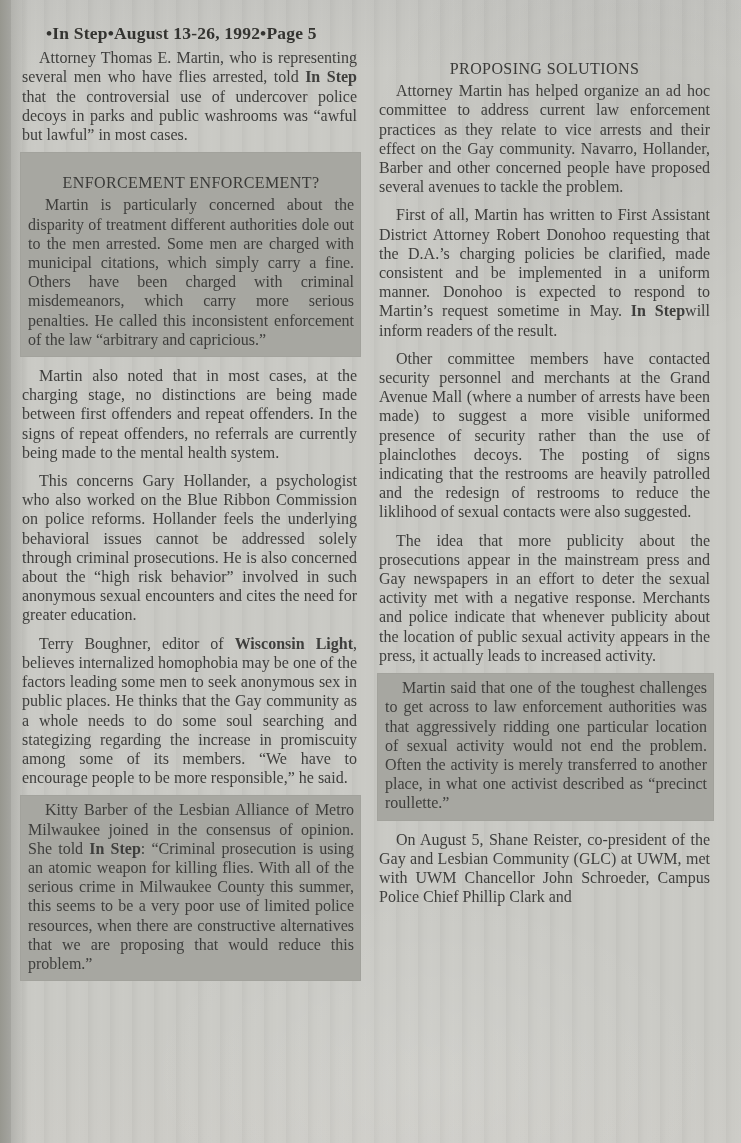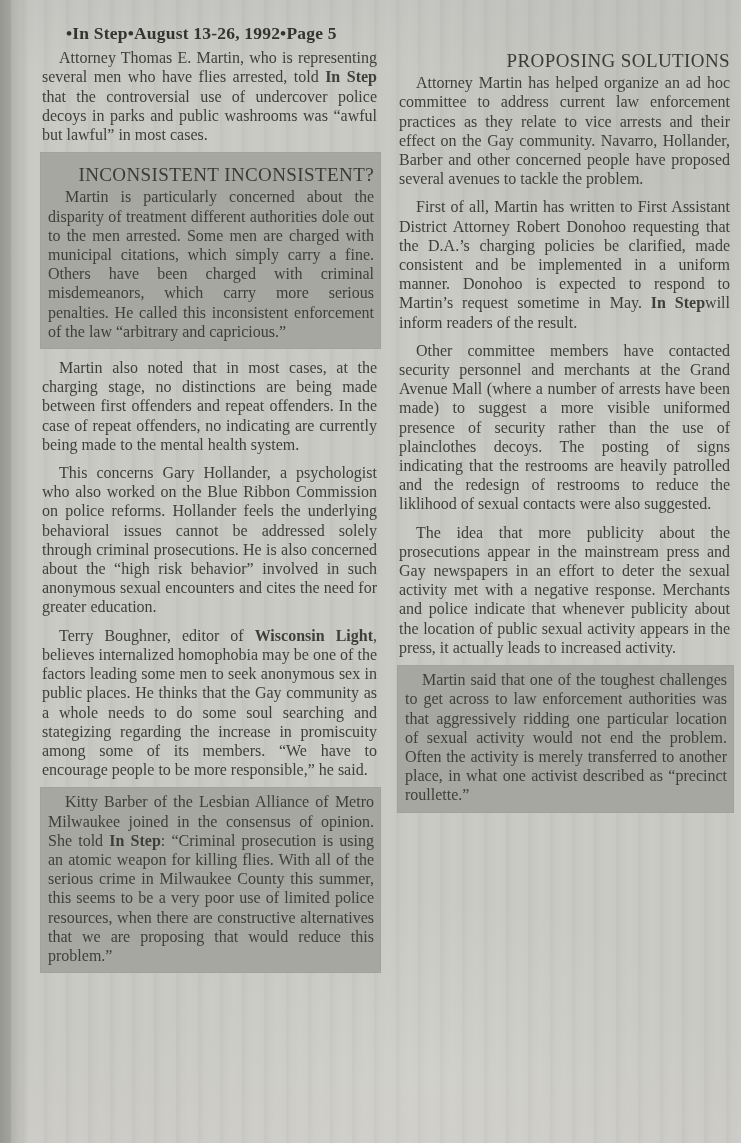--- a/index.html
+++ b/index.html
@@ -17,21 +17,21 @@
         rgba(255,255,255,0.030) 13px, rgba(0,0,0,0.000) 22px),
       linear-gradient(180deg, #c3c3bf 0%, #c9c9c4 6%, #c9c9c4 90%, #cccbc6 100%);
     color: #3e3e3c;
   }
   .scan-edge       { position: absolute; top: 0; bottom: 0; }
   .scan-edge.dark  { left: 0;  width: 11px; background: linear-gradient(90deg, #97978f, #a5a5a0); }
   .scan-edge.soft  { left: 11px; width: 17px; background: linear-gradient(90deg, #b2b2ad, rgba(201,201,196,0)); }
 
   .page {
     position: absolute;
-    left: 42px; top: 24px;
+    left: 22px; top: 24px;
     width: 688px;
     display: flex;
     gap: 22px;
     font-family: Liberation Serif, serif;
   }
   .col { text-align: justify; font-size: 16px; line-height: 19.2px; }
   .col.left  { width: 338px; }
   .col.right { width: 334px; padding-top: 19px; }
 
   .masthead {
@@ -45,26 +45,26 @@
     white-space: nowrap;
   }
 
   p.body-para {
     margin: 0 0 9px 0;
     text-indent: 17px;
   }
   p.body-para:last-child { margin-bottom: 0; }
 
   .heading {
-    text-align: right;
+    text-align: center;
     text-indent: 0;
-    font-size: 19px;
+    font-size: 16px;
     letter-spacing: 0.4px;
     color: #3a3a38;
-    margin: 8px 0 3px 0;
+    margin: 16px 0 3px 0;
   }
 
   .highlight {
     background: #a7a7a1;
     box-shadow: 0 0 0 1px #a2a29c;
     padding: 4px 6px 7px 7px;
     margin: 0 -3px 10px -1px;
   }
   .highlight p.body-para { margin-bottom: 6px; }
   .highlight p.body-para:last-child { margin-bottom: 0; }
@@ -76,36 +76,37 @@
 
 <div class="scan-edge dark"></div>
 <div class="scan-edge soft"></div>
 
 <div class="page">
   <div class="col left">
     <div class="masthead">•In Step•August 13-26, 1992•Page 5</div>
     <div id="col-left">
         <p class="body-para"><span>Attorney Thomas E. Martin, who is representing several men who have flies arrested, told </span><span class="b">In Step</span><span> that the controversial use of undercover police decoys in parks and public washrooms was “awful but lawful” in most cases.</span></p>
         <div class="highlight">
-          <div class="heading">INCONSISTENT INCONSISTENT?</div>
+          <div class="heading">ENFORCEMENT ENFORCEMENT?</div>
           <p class="body-para"><span>Martin is particularly concerned about the disparity of treatment different authorities dole out to the men arrested. Some men are charged with municipal citations, which simply carry a fine. Others have been charged with criminal misdemeanors, which carry more serious penalties. He called this inconsistent enforcement of the law “arbitrary and capricious.”</span></p>
         </div>
-        <p class="body-para"><span>Martin also noted that in most cases, at the charging stage, no distinctions are being made between first offenders and repeat offenders. In the case of repeat offenders, no indicating are currently being made to the mental health system.</span></p>
+        <p class="body-para"><span>Martin also noted that in most cases, at the charging stage, no distinctions are being made between first offenders and repeat offenders. In the signs of repeat offenders, no referrals are currently being made to the mental health system.</span></p>
         <p class="body-para"><span>This concerns Gary Hollander, a psychologist who also worked on the Blue Ribbon Commission on police reforms. Hollander feels the underlying behavioral issues cannot be addressed solely through criminal prosecutions. He is also concerned about the “high risk behavior” involved in such anonymous sexual encounters and cites the need for greater education.</span></p>
         <p class="body-para"><span>Terry Boughner, editor of </span><span class="b">Wisconsin Light</span><span>, believes internalized homophobia may be one of the factors leading some men to seek anonymous sex in public places. He thinks that the Gay community as a whole needs to do some soul searching and stategizing regarding the increase in promiscuity among some of its members. “We have to encourage people to be more responsible,” he said.</span></p>
         <div class="highlight">
           <p class="body-para"><span>Kitty Barber of the Lesbian Alliance of Metro Milwaukee joined in the consensus of opinion. She told </span><span class="b">In Step</span><span>: “Criminal prosecution is using an atomic weapon for killing flies. With all of the serious crime in Milwaukee County this summer, this seems to be a very poor use of limited police resources, when there are constructive alternatives that we are proposing that would reduce this problem.”</span></p>
         </div>
       </div>
   </div>
   <div class="col right">
     <div id="col-right">
         <div class="heading">PROPOSING SOLUTIONS</div>
         <p class="body-para"><span>Attorney Martin has helped organize an ad hoc committee to address current law enforcement practices as they relate to vice arrests and their effect on the Gay community. Navarro, Hollander, Barber and other concerned people have proposed several avenues to tackle the problem.</span></p>
         <p class="body-para"><span>First of all, Martin has written to First Assistant District Attorney Robert Donohoo requesting that the D.A.’s charging policies be clarified, made consistent and be implemented in a uniform manner. Donohoo is expected to respond to Martin’s request sometime in May. </span><span class="b">In Step</span><span>will inform readers of the result.</span></p>
         <p class="body-para"><span>Other committee members have contacted security personnel and merchants at the Grand Avenue Mall (where a number of arrests have been made) to suggest a more visible uniformed presence of security rather than the use of plainclothes decoys. The posting of signs indicating that the restrooms are heavily patrolled and the redesign of restrooms to reduce the liklihood of sexual contacts were also suggested.</span></p>
         <p class="body-para"><span>The idea that more publicity about the prosecutions appear in the mainstream press and Gay newspapers in an effort to deter the sexual activity met with a negative response. Merchants and police indicate that whenever publicity about the location of public sexual activity appears in the press, it actually leads to increased activity.</span></p>
         <div class="highlight">
           <p class="body-para"><span>Martin said that one of the toughest challenges to get across to law enforcement authorities was that aggressively ridding one particular location of sexual activity would not end the problem. Often the activity is merely transferred to another place, in what one activist described as “precinct roullette.”</span></p>
         </div>
+        <p class="body-para"><span>On August 5, Shane Reister, co-president of the Gay and Lesbian Community (GLC) at UWM, met with UWM Chancellor John Schroeder, Campus Police Chief Phillip Clark and</span></p>
       </div>
   </div>
 </div>
 
 </body></html>

